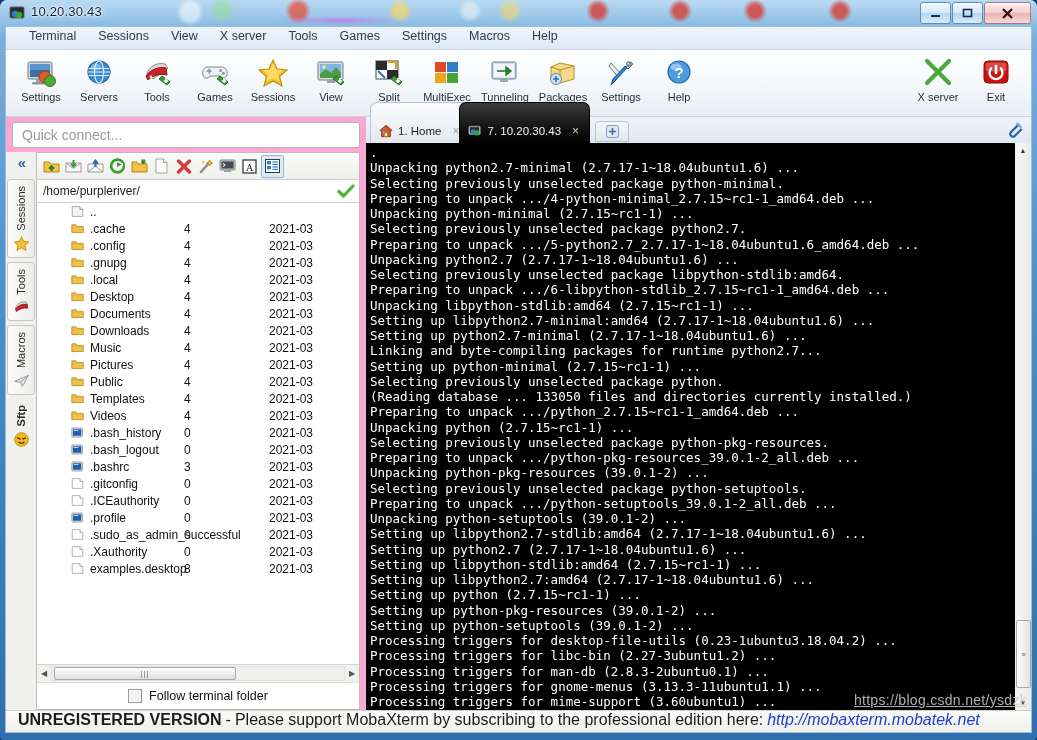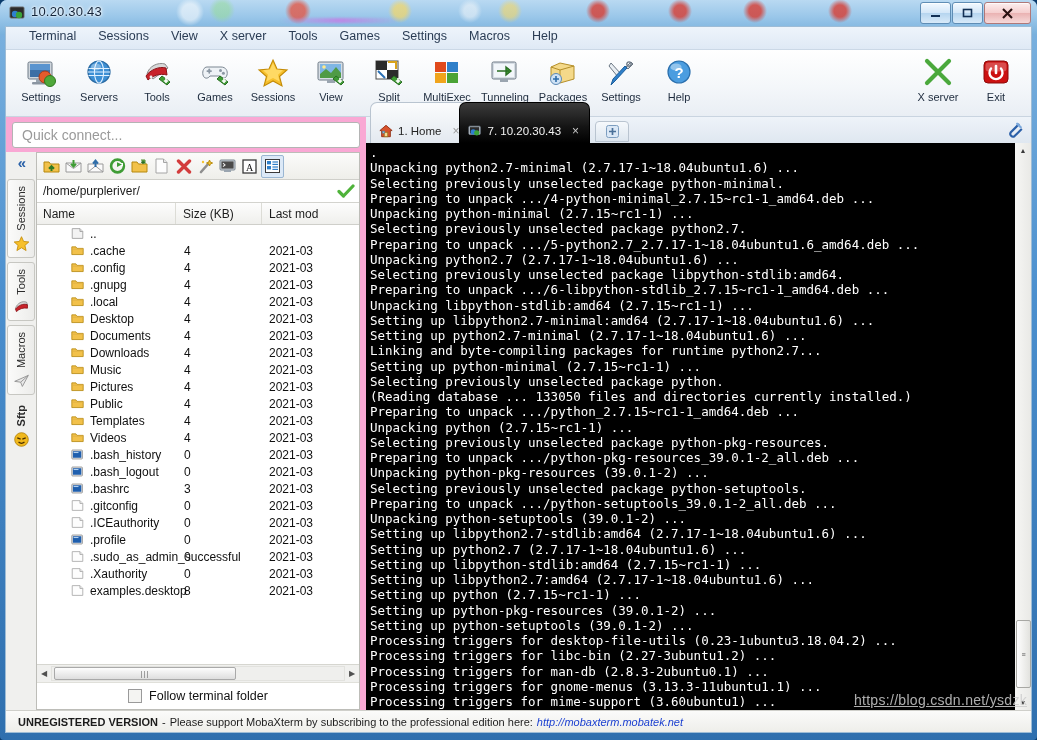--- a/index.html
+++ b/index.html
@@ -237,21 +237,21 @@
     position:absolute;right:4px;bottom:2px;
     font-size:14px;color:rgba(205,205,205,.85);
     font-family:"Liberation Sans",sans-serif;letter-spacing:.3px;pointer-events:none;text-decoration:underline;
   }
 
   
   .statusbar{
     height:21px;flex:0 0 21px;
     background:linear-gradient(180deg,#fbfbfa,#eeeeea);
     border-top:1px solid #cfcfca;
-    display:flex;align-items:center;padding-left:12px;gap:4px;font-size:11px;color:#1c1c1c;
+    display:flex;align-items:flex-start;padding-left:12px;gap:4px;font-size:16px;color:#1c1c1c;
   }
   .statusbar .bold{font-weight:bold;}
   .statusbar a{color:#1a3fd0;text-decoration:none;font-style:italic;}
 </style>
 </head>
 <body>
 
 <div id="app">
   <div class="win-frame">
 
@@ -571,25 +571,20 @@
                 </div>
               </div>
 
               <div class="fp-path">
                 <span>/home/purpleriver/</span>
                 <svg width="18" height="14" viewBox="0 0 18 14">
                   <path d="M2 7.5 L6.5 12 L16 2" stroke="#4fb33a" stroke-width="3.2" fill="none" stroke-linecap="round" stroke-linejoin="round"></path>
                 </svg>
               </div>
 
-              <div class="fp-head">
-                <div class="c1">Name</div>
-                <div class="c2">Size (KB)</div>
-                <div class="c3">Last mod</div>
-              </div>
 
               <div class="fp-list" id="file-list">
                   <div class="frow">
                     <span class="nm">
                       <span class="ficon"><svg viewBox="0 0 16 16">
                           <path d="M1.5 2 L11 2 L14.5 5.5 L14.5 14 L1.5 14 Z" fill="#f3f3f3" stroke="#9a9a9a"></path>
                           <path d="M11 2 L11 5.5 L14.5 5.5" fill="#e2e2e2" stroke="#9a9a9a"></path>
                         </svg></span>
                       <span>..</span>
                     </span>

